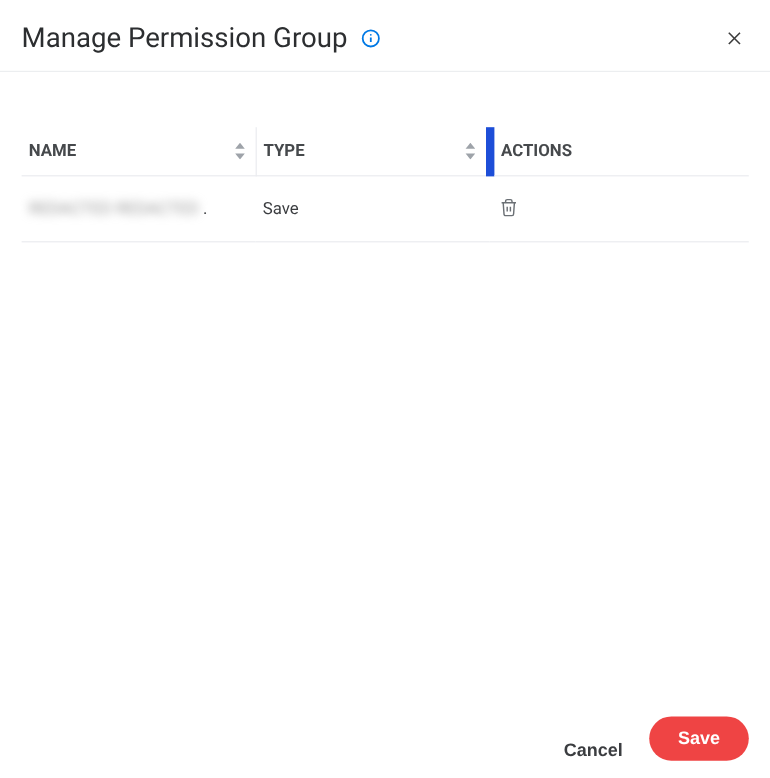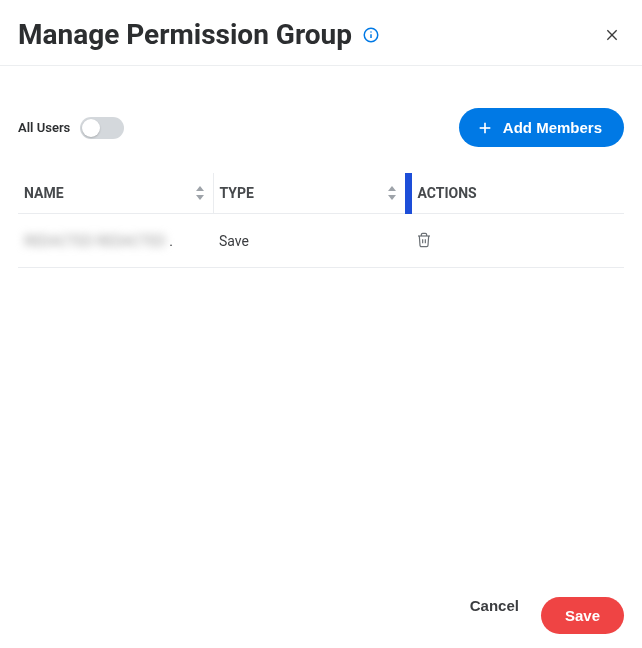--- a/index.html
+++ b/index.html
@@ -11,22 +11,22 @@
       color: #37352f;
       position: relative;
     }
     .header {
       display: flex;
       align-items: center;
       padding: 18px 18px 14px 18px;
       border-bottom: 1px solid #eceef0;
     }
     .header-title {
-      font-size: 28px;
-      font-weight: 700;
+      font-size: 23px;
+      font-weight: 400;
       color: #2c2e30;
       margin-right: 10px;
     }
     .info-icon svg { display: block; }
     .close-btn {
       margin-left: auto;
       background: none;
       border: none;
       cursor: pointer;
       padding: 4px;
@@ -144,21 +144,21 @@
       cursor: pointer;
       color: #6b7075;
       padding: 2px;
     }
     .trash-btn svg { display: block; }
     .footer {
       position: absolute;
       bottom: 14px;
       right: 18px;
       display: flex;
-      align-items: flex-start;
+      align-items: flex-end;
       gap: 22px;
     }
     .cancel-btn {
       background: none;
       border: none;
       font-size: 15px;
       font-weight: 600;
       color: #3b3d40;
       cursor: pointer;
     }
@@ -189,35 +189,20 @@
     <span>
       <svg width="16" height="16" viewBox="0 0 24 24" fill="none" stroke="currentColor" stroke-width="2">
         <line x1="5" y1="5" x2="19" y2="19"></line>
         <line x1="19" y1="5" x2="5" y2="19"></line>
       </svg>
     </span>
   </button>
 </div>
 
 <div class="form-section">
-  <div class="row-toggle">
-    <span class="toggle-label">All Users</span>
-    <button class="toggle">
-      <span class="toggle-knob"></span>
-    </button>
-    <button class="add-members-btn">
-      <span>
-        <svg width="16" height="16" viewBox="0 0 24 24" fill="none" stroke="#fff" stroke-width="2.5">
-          <line x1="12" y1="4" x2="12" y2="20"></line>
-          <line x1="4" y1="12" x2="20" y2="12"></line>
-        </svg>
-      </span>
-      <span>Add Members</span>
-    </button>
-  </div>
 </div>
 
 <div class="table-wrap">
   <table class="table">
     <thead>
       <tr>
         <th class="th col-name">
           <span>NAME</span>
           <span class="sort-icon">
             <svg width="10" height="14" viewBox="0 0 10 14" fill="currentColor">

